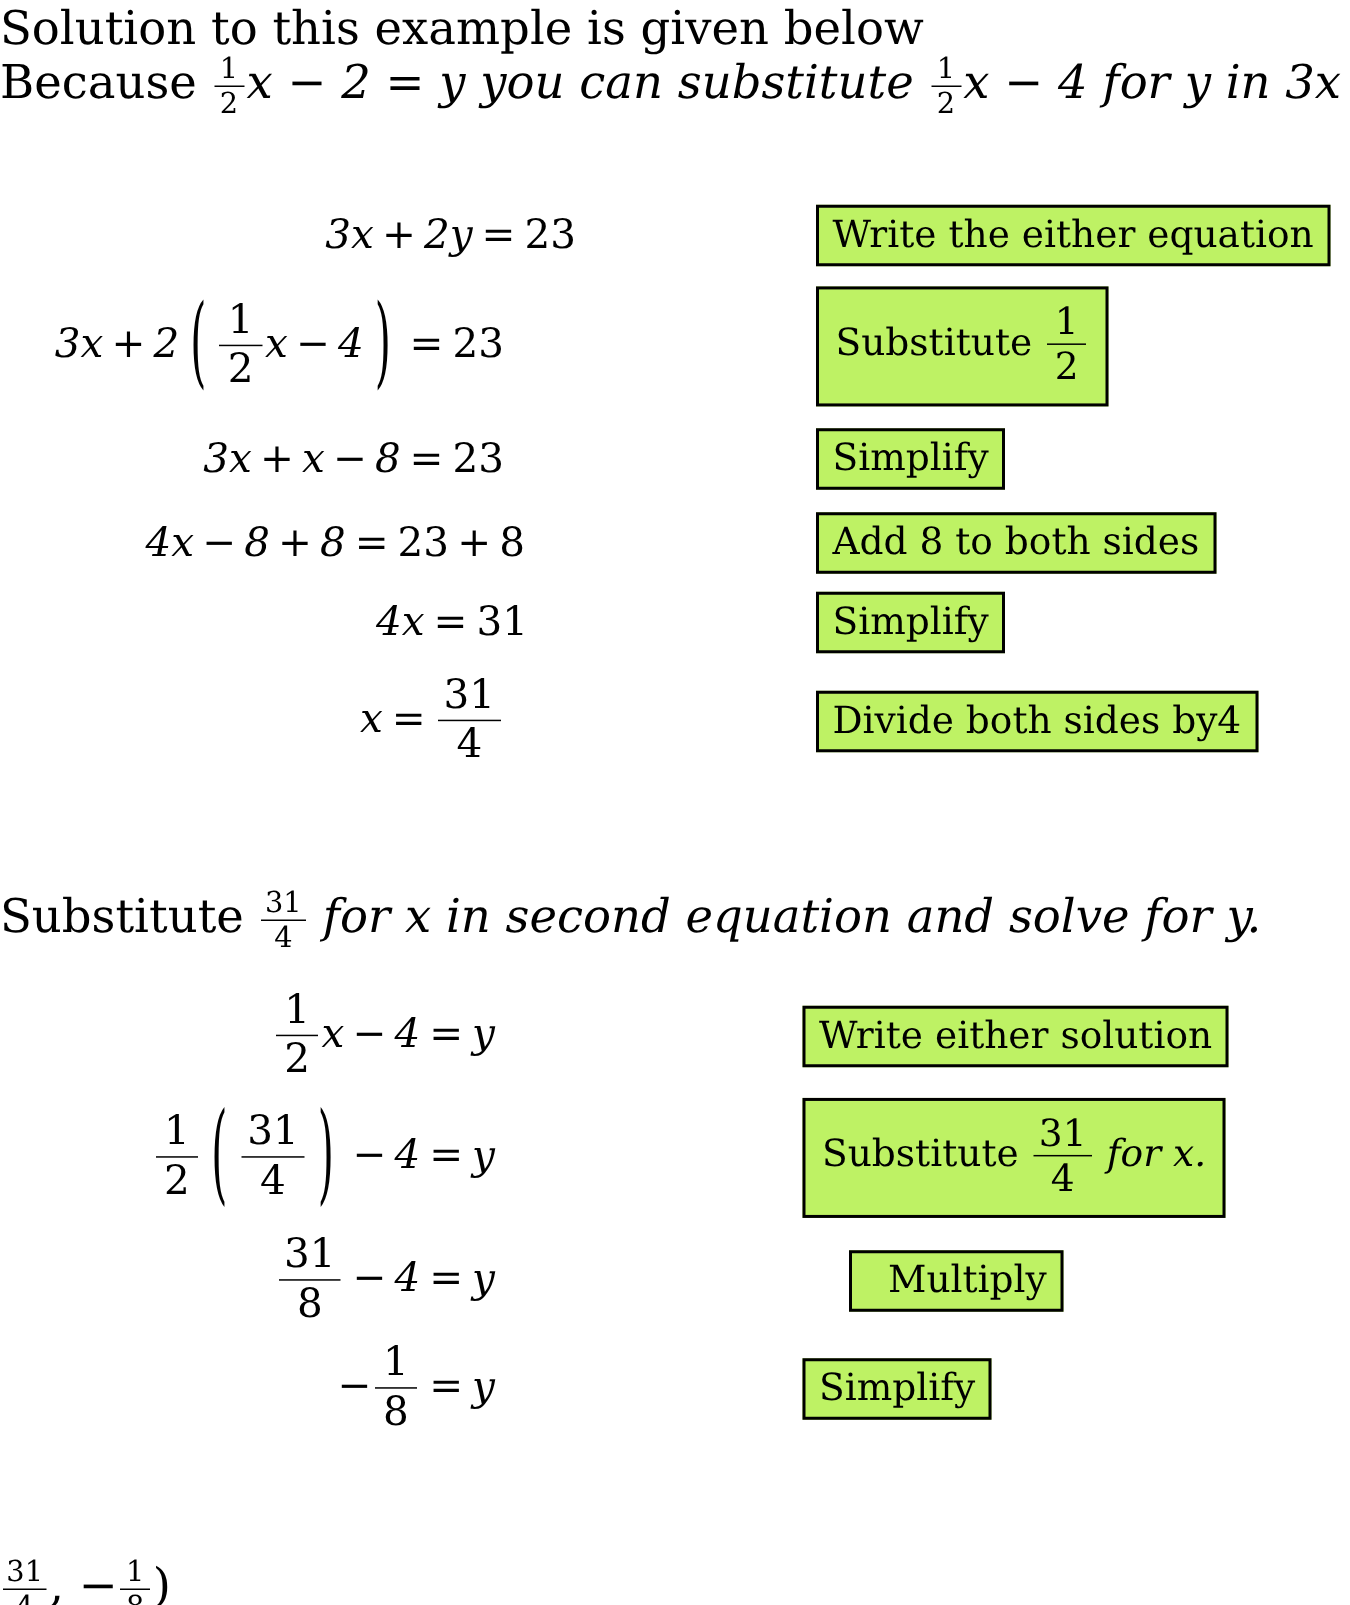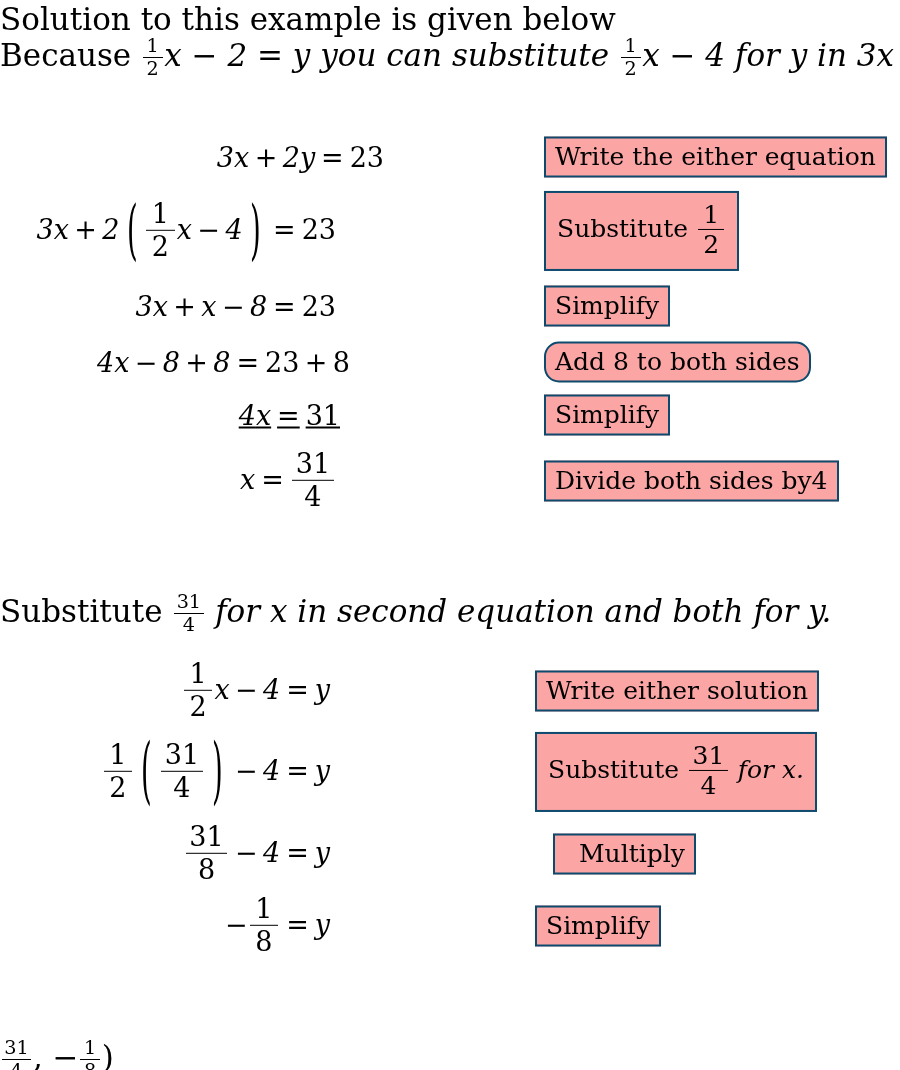--- a/index.html
+++ b/index.html
@@ -92,22 +92,22 @@
     white-space: nowrap;
     font-size: 27px;
     line-height: 1;
   }
 
   
   .note {
     position: absolute;
     top: 50%;
     transform: translateY(-50%);
-    border: 2px solid #0c4a6e;
-    background: #fca5a5;
+    border: 2px solid #000000;
+    background: #bef264;
     white-space: nowrap;
     font-size: 25px;
     line-height: 1;
     padding: 5px 9px 7px 9px;
     box-sizing: border-box;
   }
   .note.tall { padding: 9px 11px 11px 11px; }
 </style>
 </head>
 <body>
@@ -162,27 +162,27 @@
     </div>
     <div class="note" style="left:544px;">
       <span>Simplify</span>
     </div>
   </div>
 
   <div class="eqrow" style="top:362px;">
     <div class="eq-left" style="left:0; width:336px;margin-left:14px;">
       <span class="math">4<span class="var">x</span><span class="opsp">−</span>8<span class="opsp">+</span>8</span><span class="eqsp">=</span><span>23<span class="opsp">+</span>8</span>
     </div>
-    <div class="note" style="left:544px;border-radius:15px;">
+    <div class="note" style="left:544px;">
       <span>Add 8 to both sides</span>
     </div>
   </div>
 
   <div class="eqrow" style="top:415px;">
-    <div class="eq-left" style="left:4px; width:336px;text-decoration:underline;">
+    <div class="eq-left" style="left:16px; width:336px;">
       <span class="math">4<span class="var">x</span></span><span class="eqsp">=</span><span>31</span>
     </div>
     <div class="note" style="left:544px;">
       <span>Simplify</span>
     </div>
   </div>
 
   <div class="eqrow" style="top:481px;">
     <div class="eq-left" style="left:0; width:336px;">
       <span class="math"><span class="var">x</span></span><span class="eqsp">=</span><span class="frac dp">
@@ -196,21 +196,21 @@
     </div>
   </div>
 
 </div>
 
 <div class="prose" style="top: 592px;">
   <span>Substitute </span><span class="frac sm">
       <span class="f-num">31</span>
       <span class="f-bar"></span>
       <span class="f-den">4</span>
-    </span><span class="math"> for x in second equation and both for y.</span>
+    </span><span class="math"> for x in second equation and solve for y.</span>
 </div>
 
 <div class="eqblock">
 
   <div class="eqrow" style="top:691px;">
     <div class="eq-left" style="left:0; width:330px;">
       <span class="math"><span class="frac dp">
             <span class="f-num">1</span>
             <span class="f-bar"></span>
             <span class="f-den">2</span>
@@ -243,21 +243,21 @@
   </div>
 
   <div class="eqrow" style="top:854px;">
     <div class="eq-left" style="left:0; width:330px;">
       <span class="math"><span class="frac dp">
             <span class="f-num">31</span>
             <span class="f-bar"></span>
             <span class="f-den">8</span>
           </span><span class="opsp">−</span>4</span><span class="eqsp">=</span><span class="var">y</span>
     </div>
-    <div class="note" style="left:553px;padding-left:24px;">
+    <div class="note" style="left:566px;padding-left:24px;">
       <span>Multiply</span>
     </div>
   </div>
 
   <div class="eqrow" style="top:926px;">
     <div class="eq-left" style="left:0; width:330px;">
       <span class="math"><span class="op">−</span><span class="frac dp">
             <span class="f-num">1</span>
             <span class="f-bar"></span>
             <span class="f-den">8</span>

